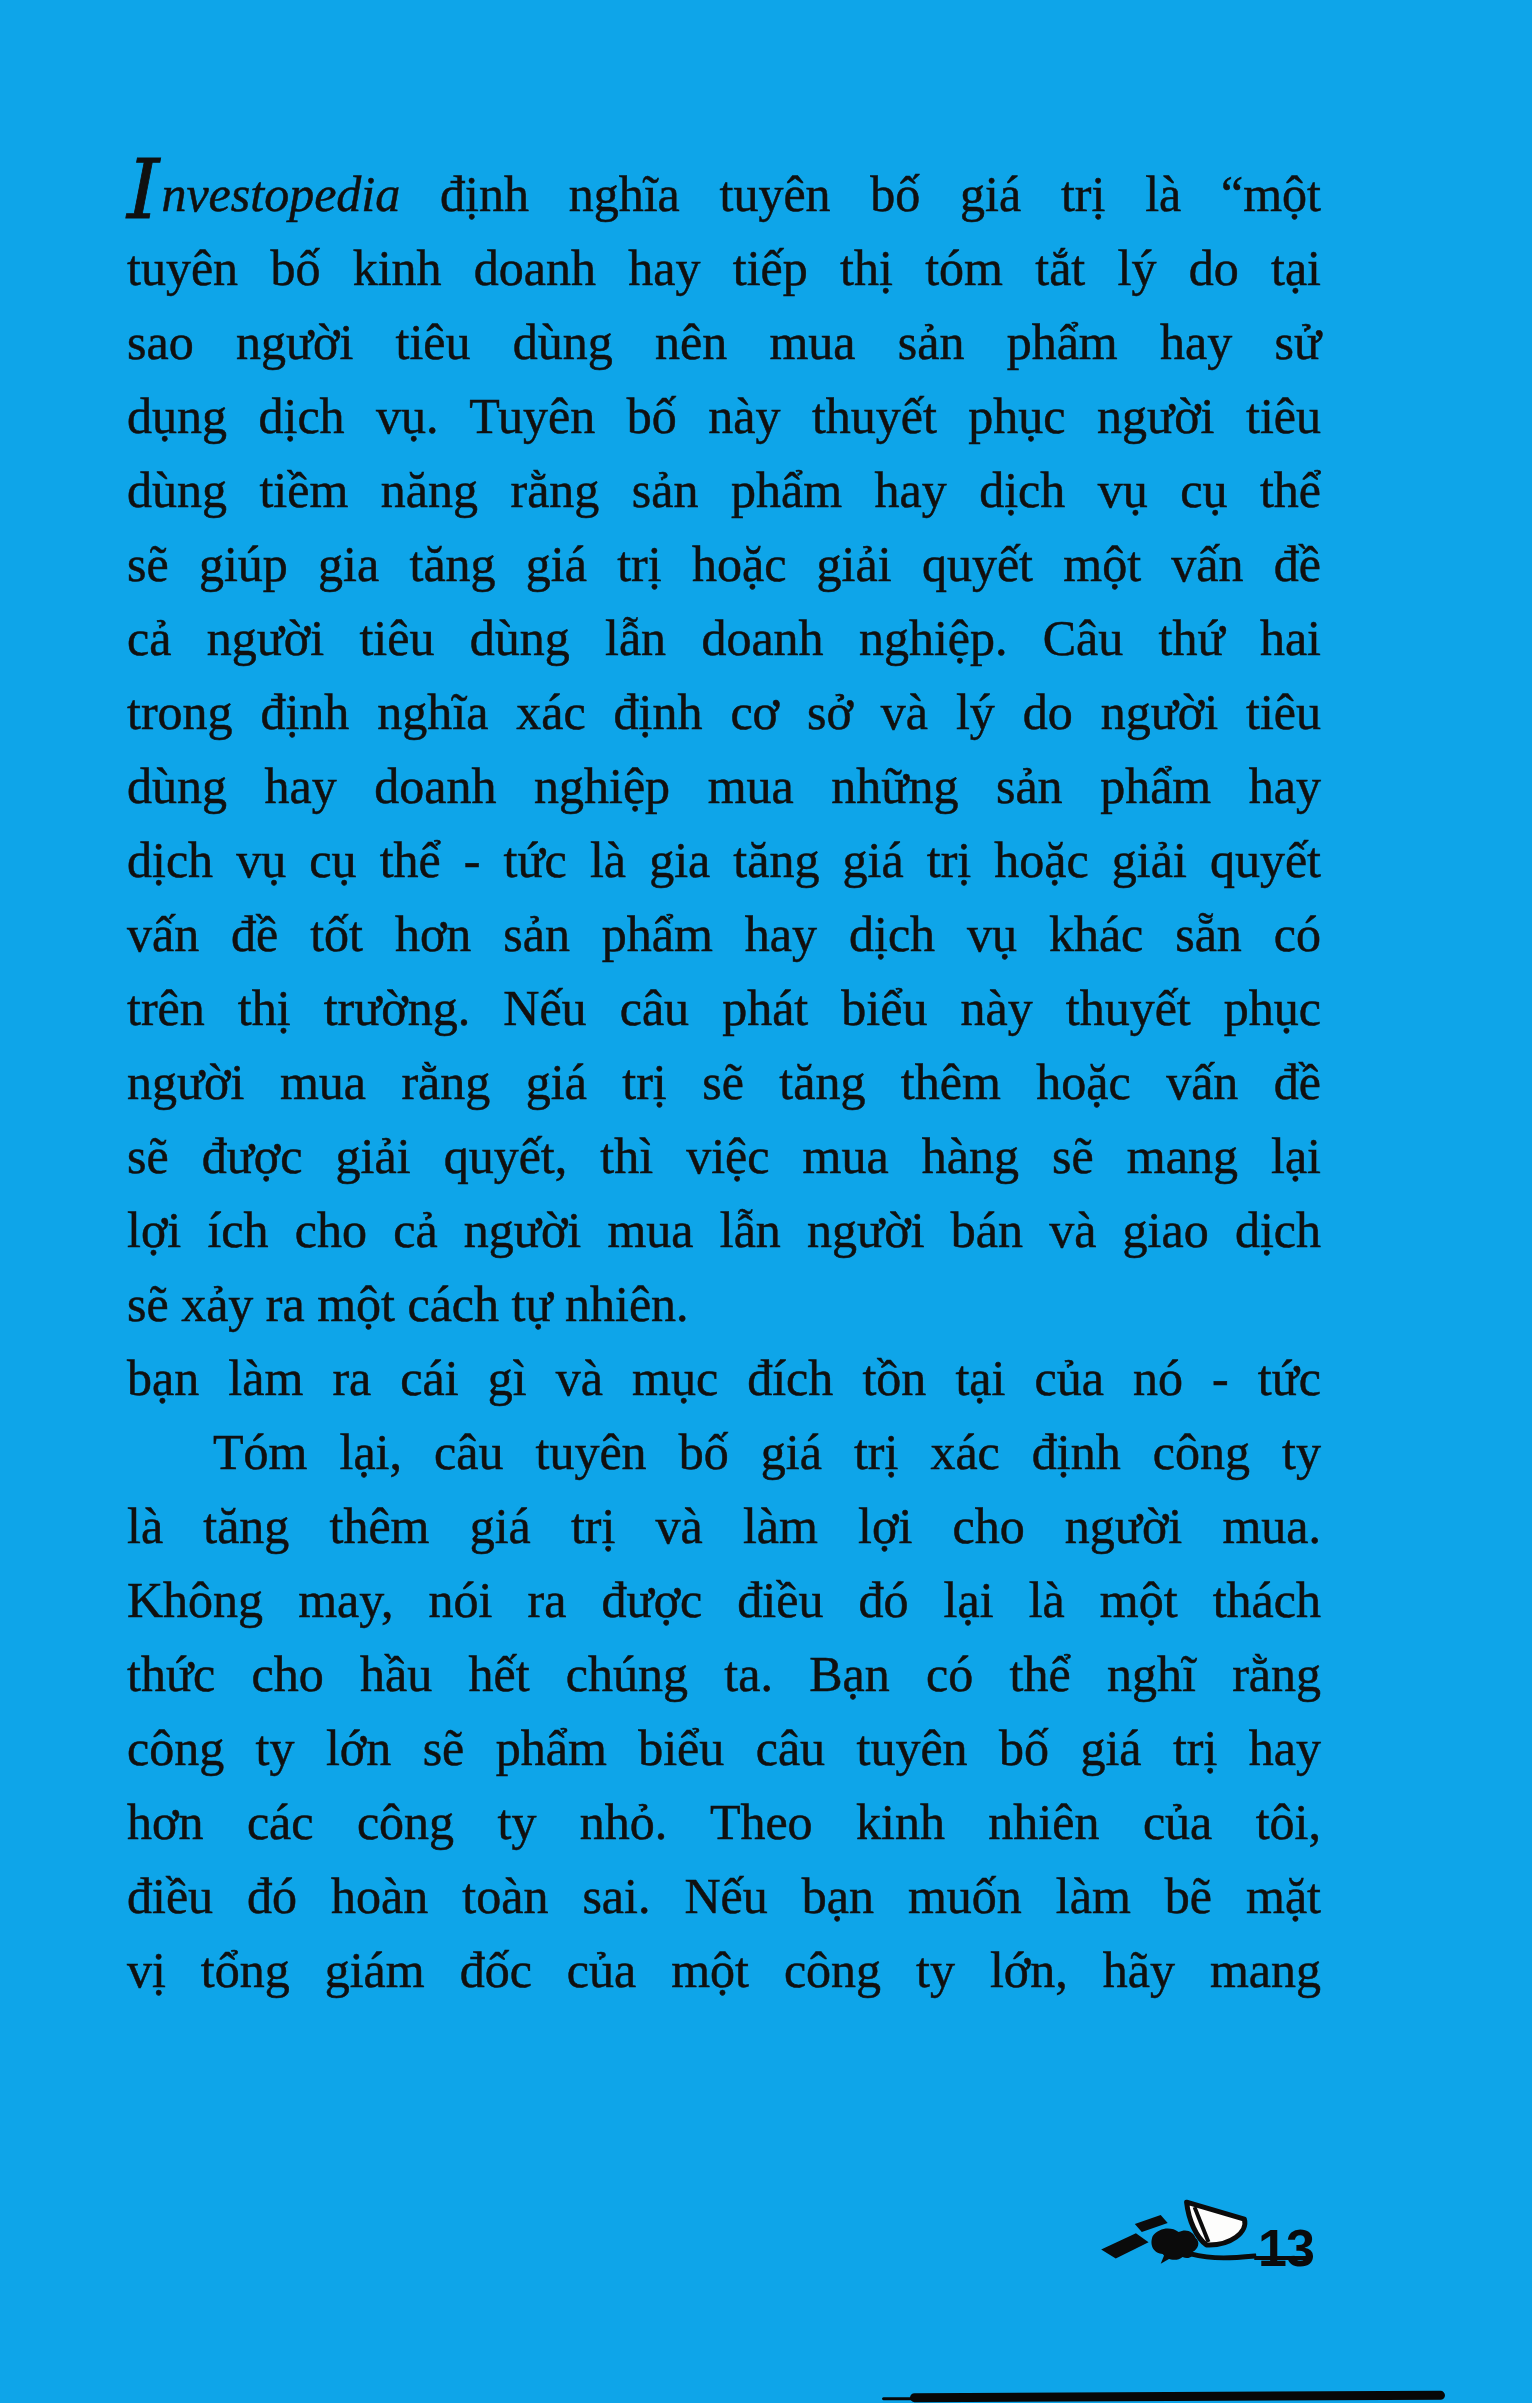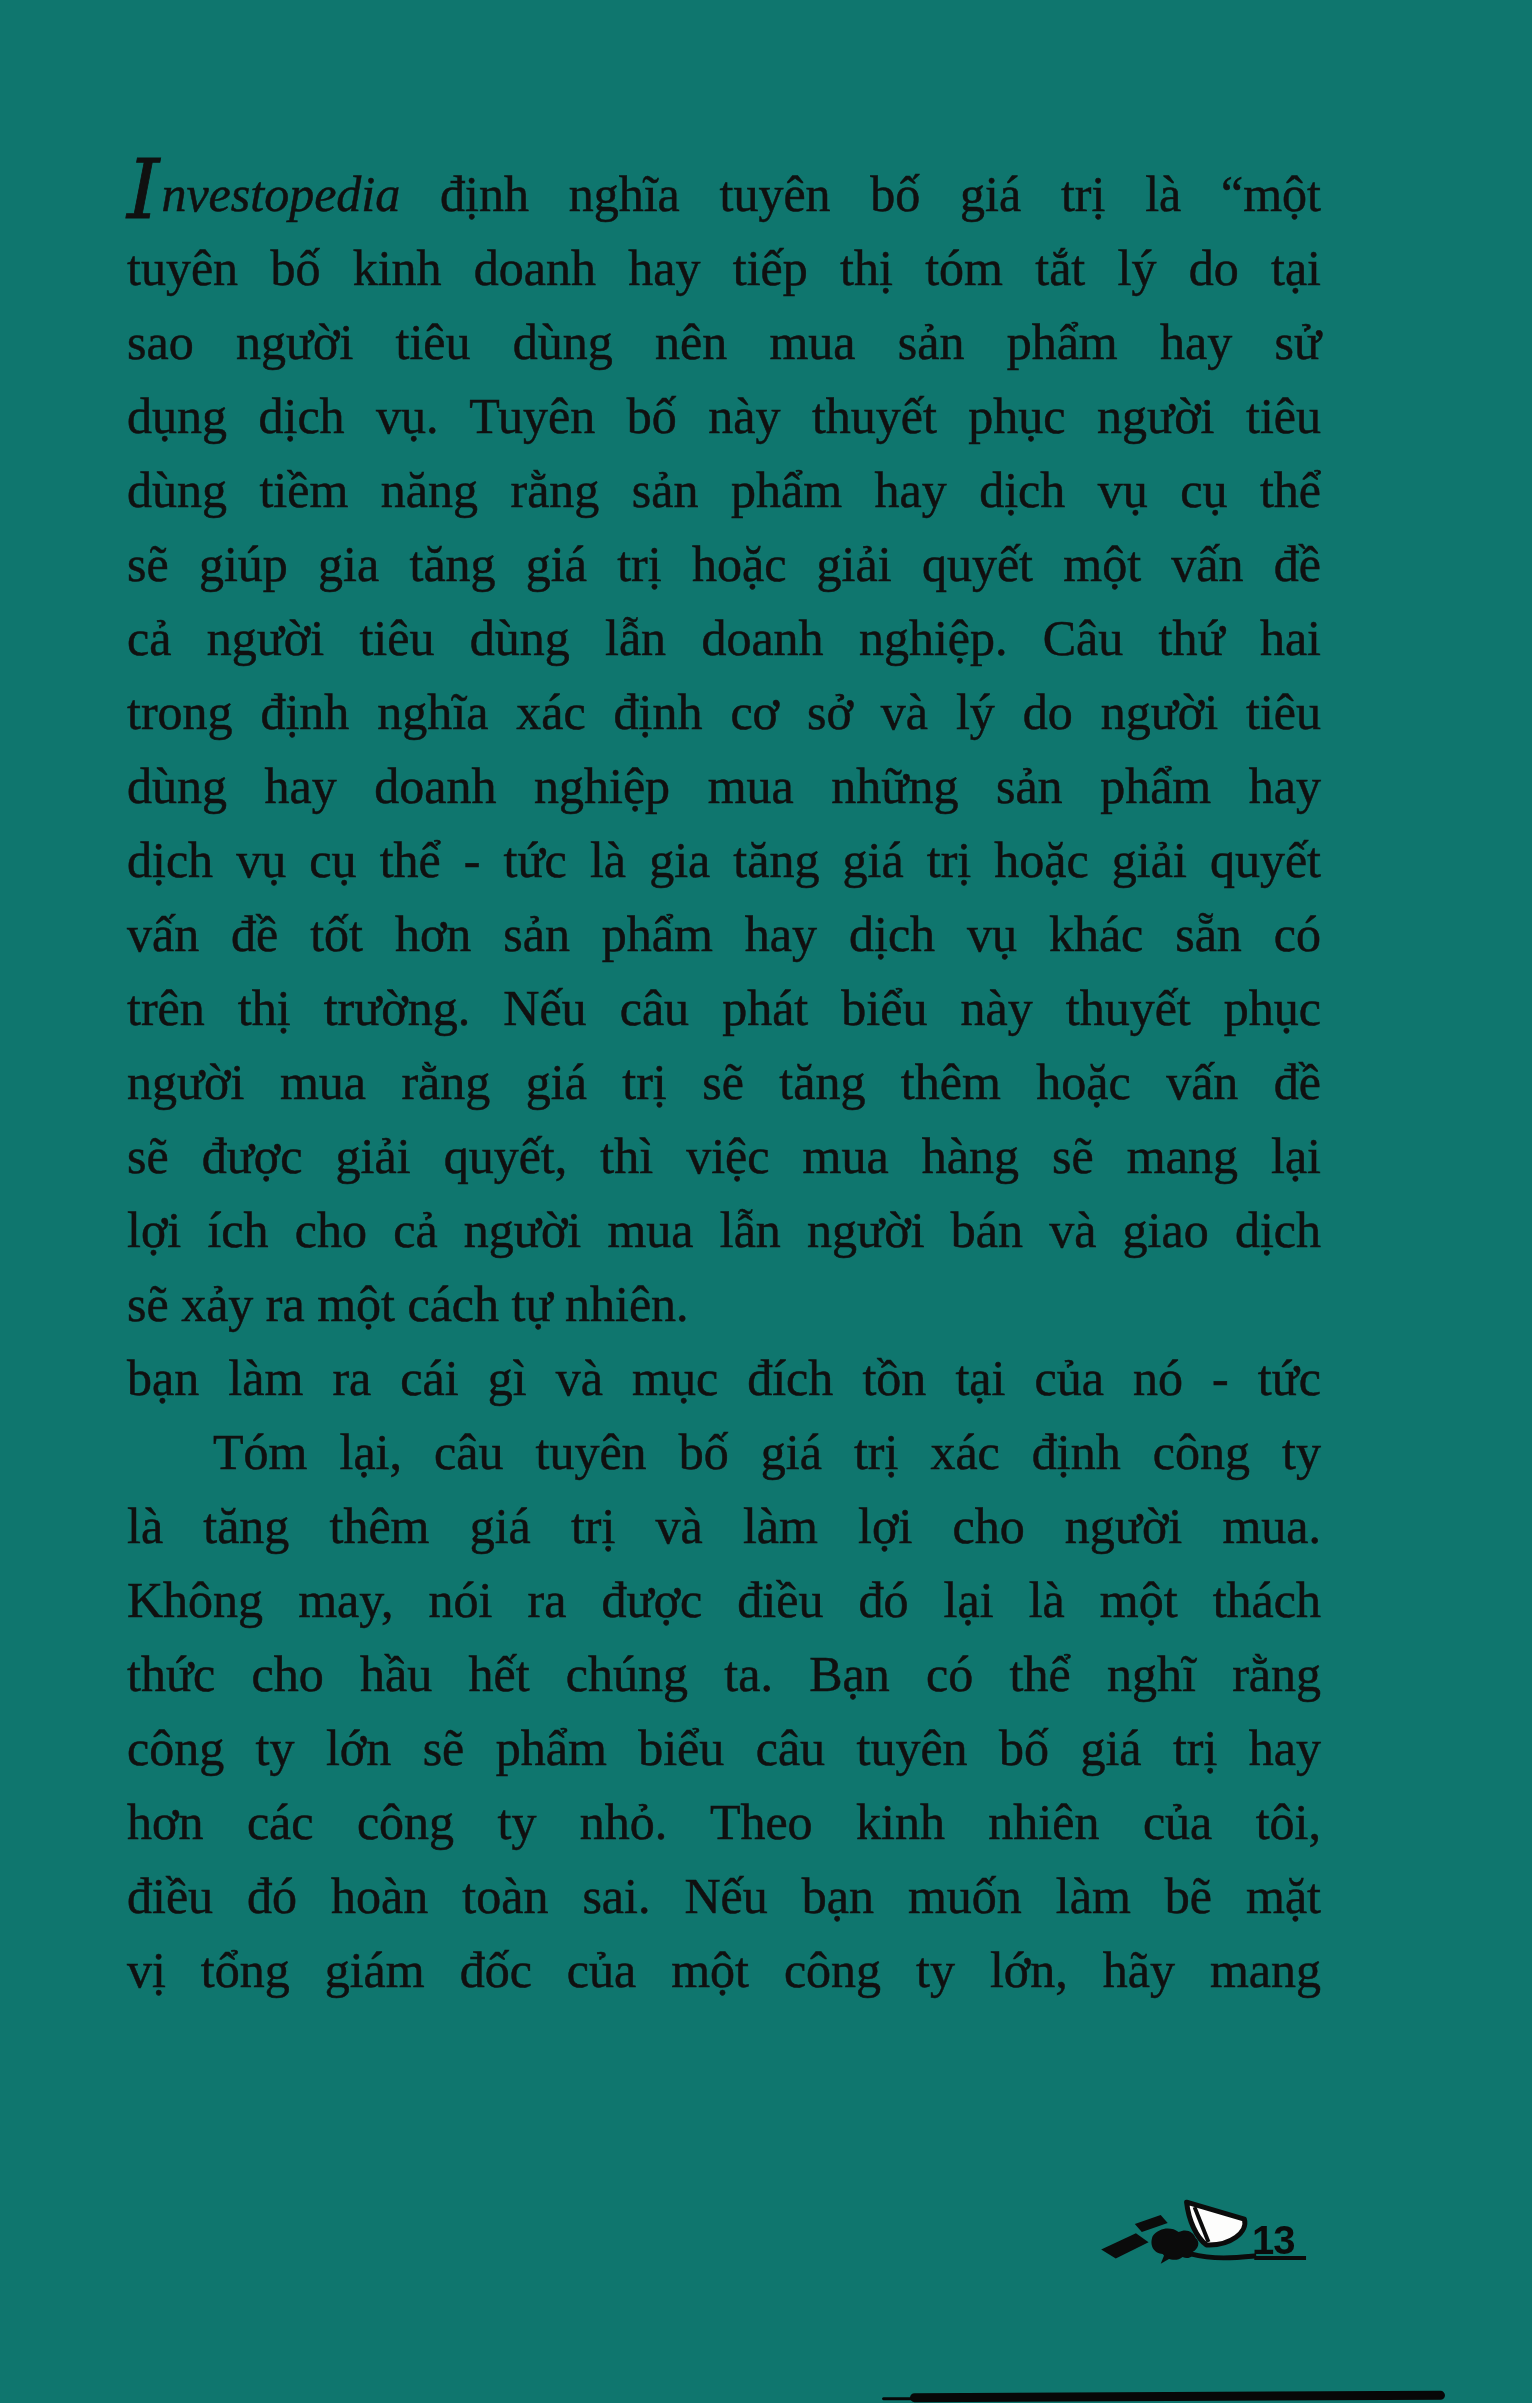--- a/index.html
+++ b/index.html
@@ -7,21 +7,21 @@
     padding: 0;
     width: 1532px;
     height: 2404px;
     background: #fdfdfc;
     overflow: hidden;
   }
   .page {
     position: relative;
     width: 1532px;
     height: 2404px;
-    background: #0f766e;
+    background: #0ea5e9;
     font-family: "Liberation Serif", serif;
     color: #101010;
   }
   .text-block {
     position: absolute;
     left: 127px;
     top: 157px;
     width: 1194px;
   }
   .line {
@@ -59,24 +59,24 @@
     width: 239px;
     height: 78px;
   }
   .footer svg {
     position: absolute;
     left: 0;
     top: 0;
   }
   .pagenum {
     position: absolute;
-    left: 157px;
+    left: 163px;
     top: 24px;
     font-family: "Liberation Sans", sans-serif;
-    font-size: 40px;
+    font-size: 52px;
     font-weight: 700;
     letter-spacing: -1px;
     color: #0b0b0b;
   }
   .scan-bar {
     position: absolute;
     left: 910px;
     top: 2392px;
     width: 535px;
     height: 9px;

